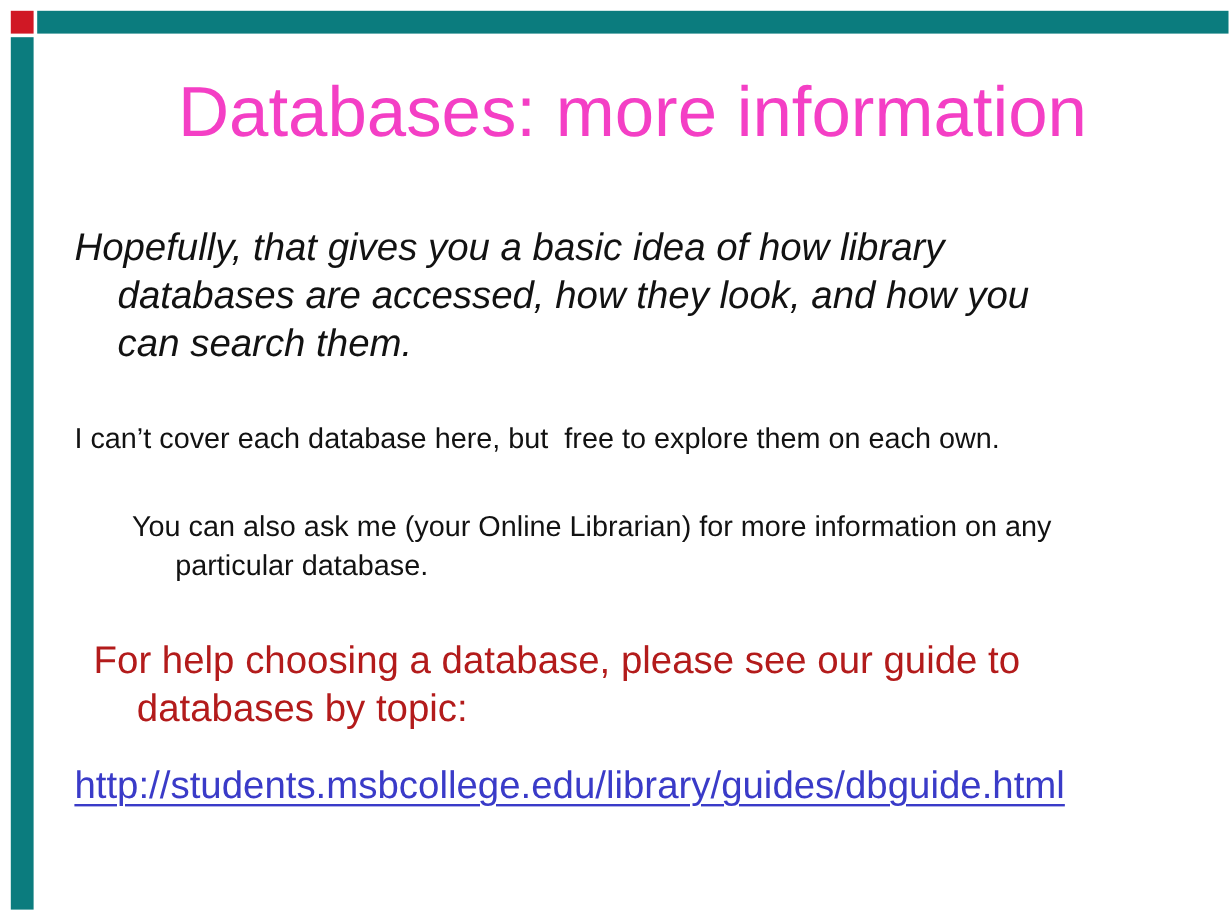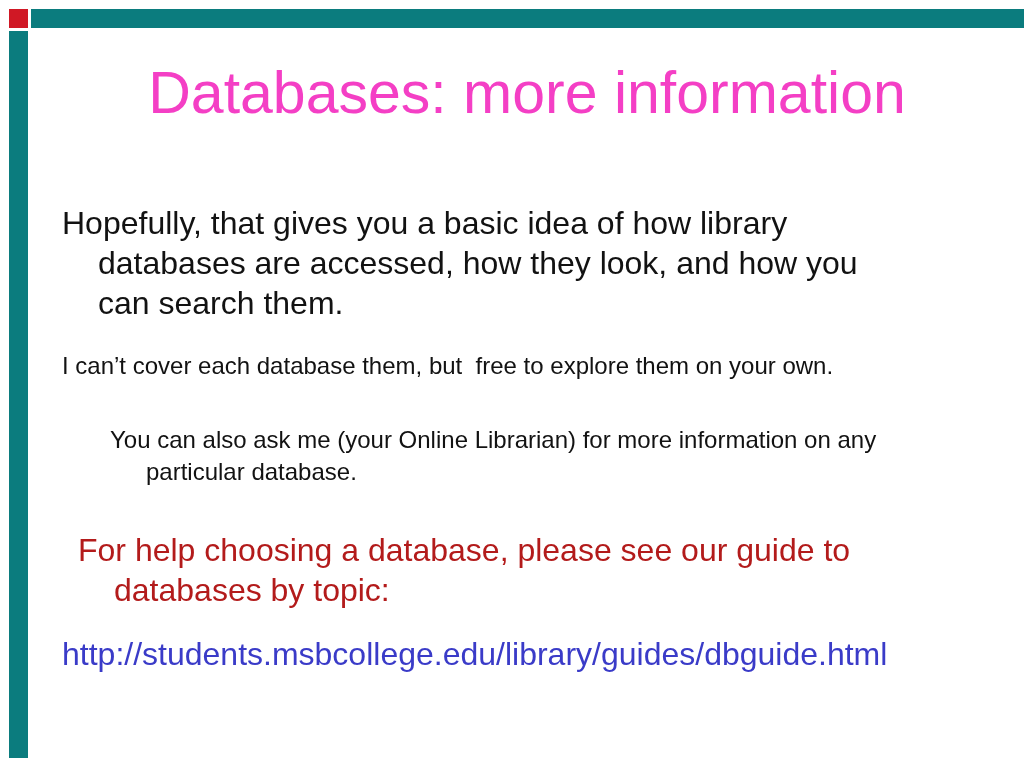--- a/index.html
+++ b/index.html
@@ -45,34 +45,35 @@
     left: 62px; right: 30px;
     margin: 0;
     white-space: pre-wrap;
     padding-left: 36px;
     text-indent: -36px;
     color: var(--body-text, #121212);
     font-weight: 400;
   }
   .para-lg { font-size: 32px; line-height: 40px; }
   .para-sm { font-size: 24px; line-height: 32px; }
-  .para-intro   { top: 203px; }
+  .para-intro   { top: 186px; font-style: italic; }
   .para-explore { top: 350px; }
   .para-ask     { top: 424px; margin-left: 48px; }
   .para-guide   { top: 530px; color: var(--accent-dark-red, #b31b1b); margin-left: 16px; }
   .link-row {
     position: absolute;
     left: 62px; top: 634px; right: 20px;
     margin: 0;
     font-size: 32px;
     line-height: 40px;
     white-space: nowrap;
   }
   .db-link {
     color: var(--link-blue, #3a3bc8);
+    text-decoration: underline;
     text-decoration-thickness: 2px;
     text-underline-offset: 5px;
     cursor: pointer;
     margin-top: 12px;
   }
 </style>
 </head>
 <body>
 
 <div class="slide">
@@ -80,21 +81,21 @@
   <div class="bar-top"></div>
   <div class="bar-left"></div>
   <div class="corner-square"></div>
 
   <h1 class="title">Databases: more information</h1>
 
   <p class="para para-lg para-intro">Hopefully, that gives you a basic idea of how library
 databases are accessed, how they look, and how you
 can search them.</p>
 
-  <p class="para para-sm para-explore">I can’t cover each database them, but  free to explore them on your own.</p>
+  <p class="para para-sm para-explore">I can’t cover each database here, but  free to explore them on each own.</p>
 
   <p class="para para-sm para-ask">You can also ask me (your Online Librarian) for more information on any
 particular database.</p>
 
   <p class="para para-lg para-guide">For help choosing a database, please see our guide to
 databases by topic:</p>
 
   <p class="link-row"><a class="db-link">http://students.msbcollege.edu/library/guides/dbguide.html</a></p>
 
 </div>

